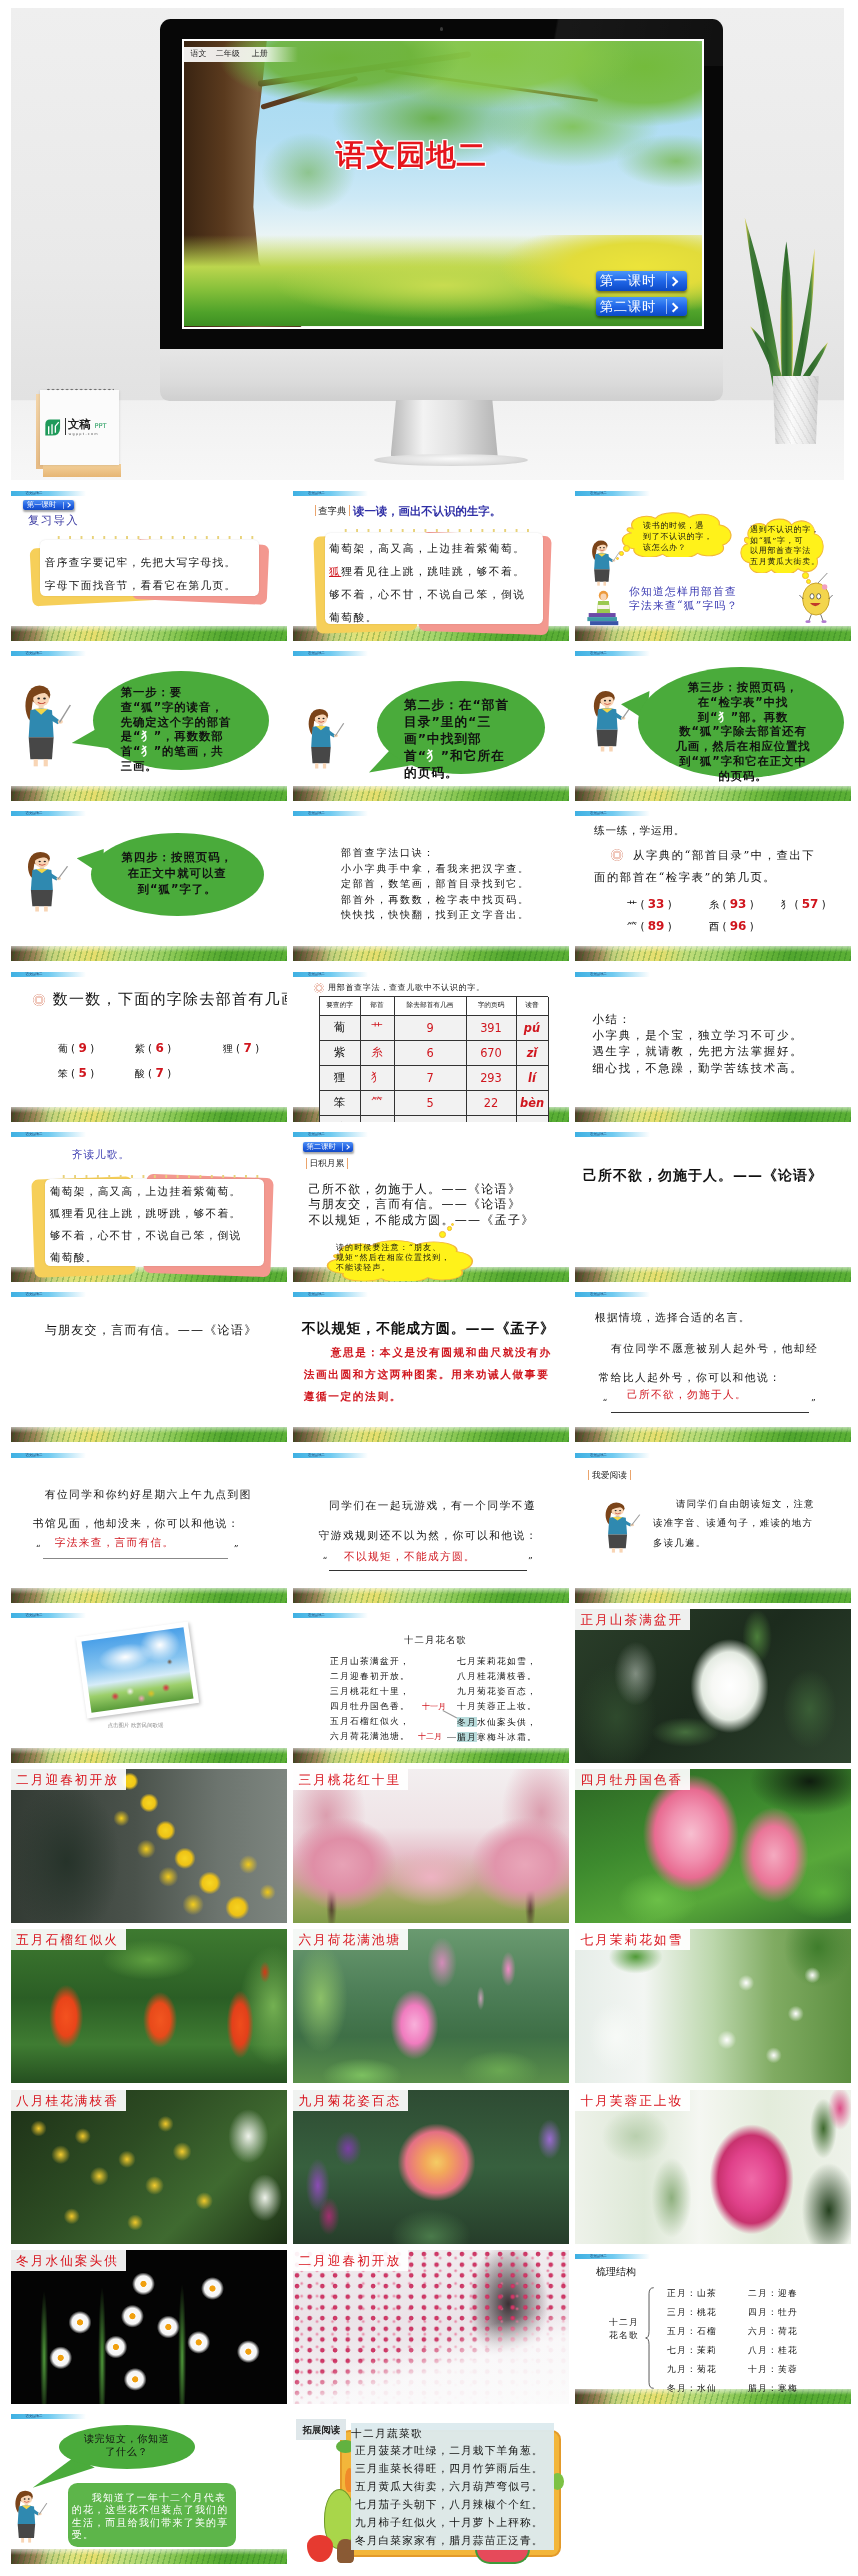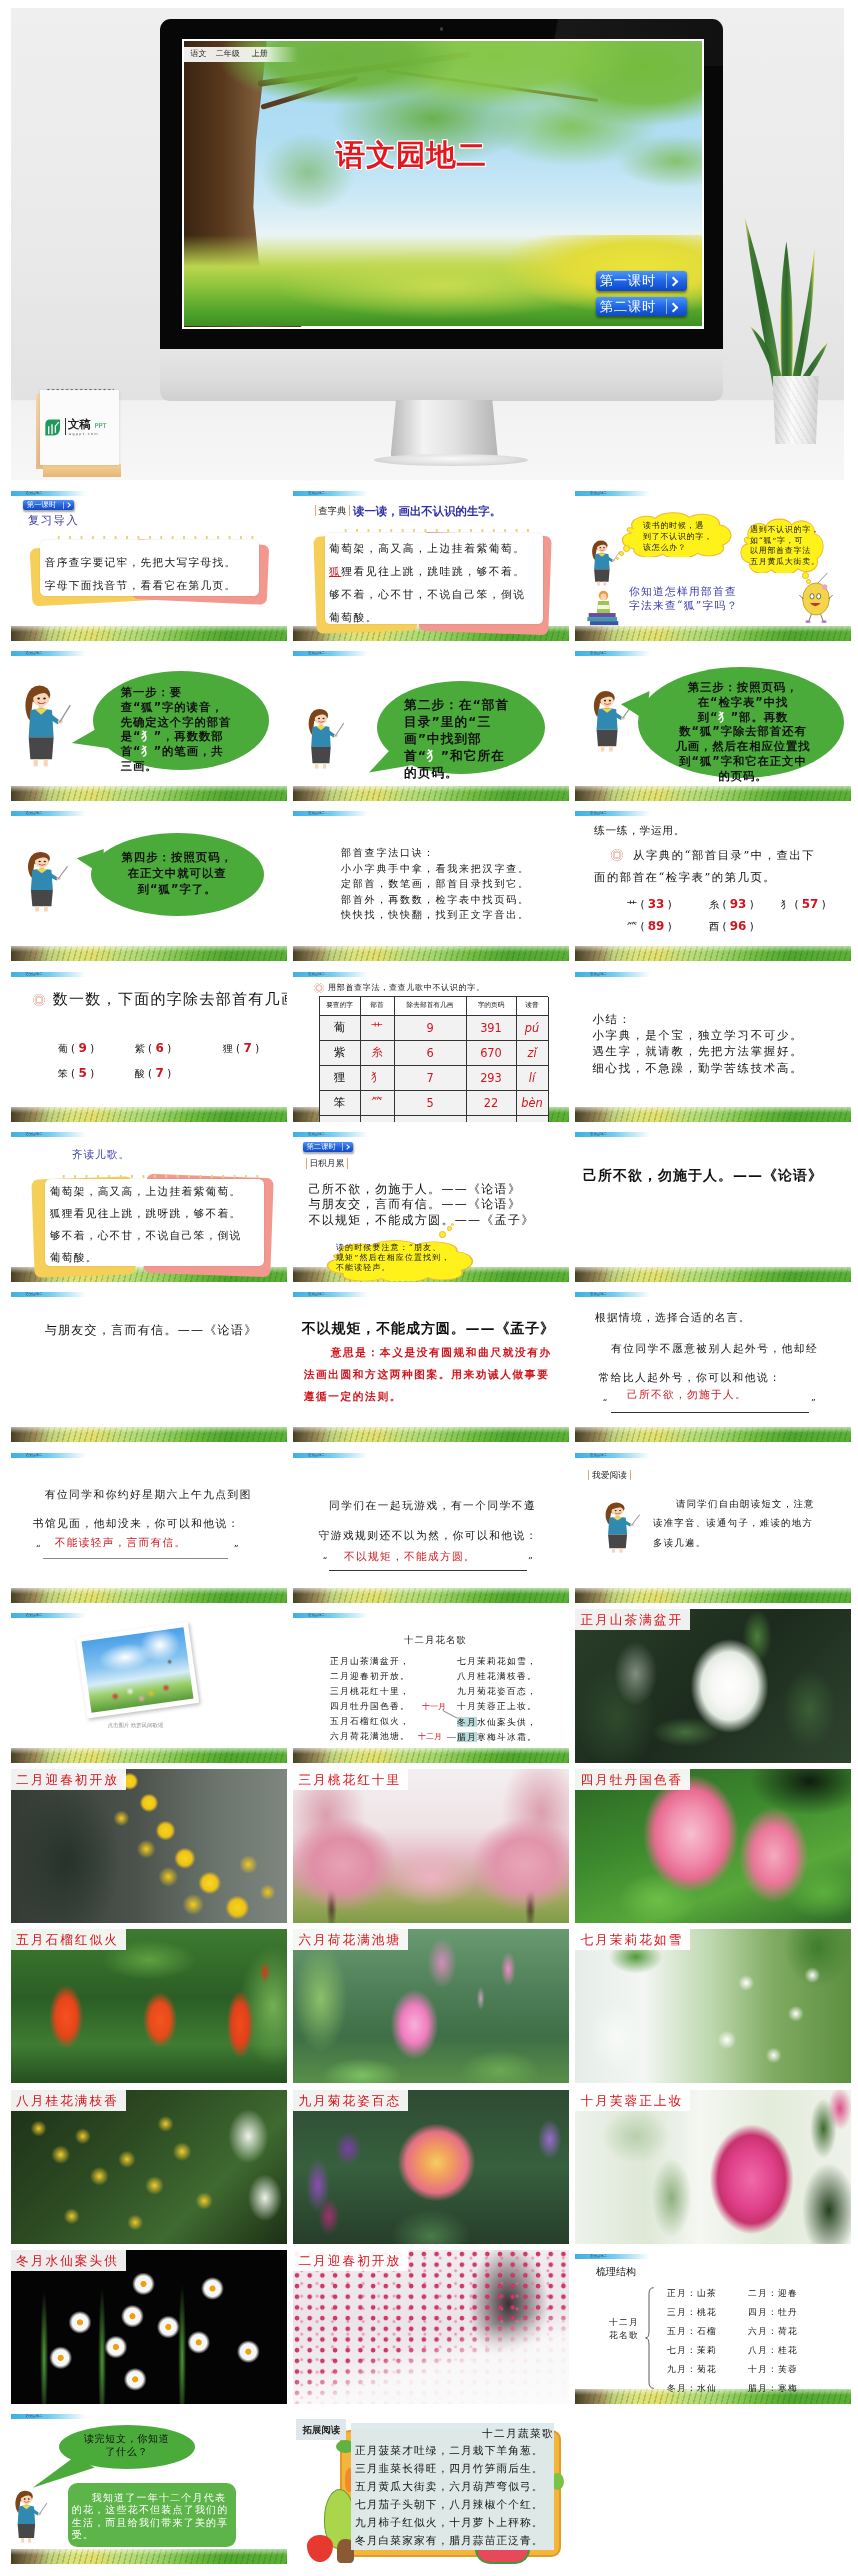--- a/index.html
+++ b/index.html
@@ -96,21 +96,21 @@
 .ans .p{margin:0 3.4px;font-size:10px}
 .ans .n{color:#d0161e;font-weight:bold;font-size:12px}
 .dot{border-radius:50%;background:#fff21a;border:0.7px solid #f2b63a}
 .tbh,.tbb{display:grid;grid-template-columns:41px 34px 72px 50px 32px}
 .tbh{border-top:1px solid #333;border-left:1px solid #333}
 .tbb{border-left:1px solid #333}
 .tbh > div,.tbb > div{border-right:1px solid #333;border-bottom:1px solid #333;display:flex;align-items:center;justify-content:center;white-space:nowrap}
 .tbh > div{height:19.4px;font-size:6.7px;background:#fff;font-family:"DejaVu Serif","Liberation Serif",serif}
 .tbb > div{height:25px;font-size:11.4px;background:#f2f2f2;color:#d0161e}
 .tbb > div:nth-of-type(5n+1){color:#111;font-family:"DejaVu Serif","Liberation Serif",serif}
-.tbb > div:nth-of-type(5n){font-weight:normal;font-style:italic}
+.tbb > div:nth-of-type(5n){font-weight:bold;font-style:italic}
 .pairs{display:grid;grid-template-columns:81px auto}
 
 
 .ph{left:0;top:0;width:276px;height:154px}
 .phlabel{left:0;top:0;width:115px;height:21px;padding-left:5.4px;background:rgba(255,255,255,.93);color:#d8121b;font-size:12.7px;line-height:21px;letter-spacing:2px;white-space:nowrap;z-index:3}
 .ph-camellia{background:
   radial-gradient(ellipse 39px 47px at 56% 50%,#fff 0,#f7f8f5 45%,#e4ebe2 72%,rgba(228,235,226,0) 100%),
   radial-gradient(ellipse 21.5px 32px at 22% 42%,rgba(205,215,205,.55) 0,rgba(205,215,205,0) 100%),
   radial-gradient(ellipse 14.8px 27px at 66% 18%,#4c7e3b 0,rgba(76,126,59,0) 100%),
   radial-gradient(ellipse 34px 14.8px at 40% 80%,#466f3e 0,rgba(70,111,62,0) 100%),
@@ -644,21 +644,21 @@
   <div class="serif" style="left:27.5px;top:109px;font-size:9.4px;line-height:12px">“</div>
   <div class="serif" style="left:236px;top:109px;font-size:9.4px;line-height:12px">”</div>
   <div style="left:36px;top:124px;width:198px;height:1px;background:#333"></div>
 </div>
 
 <div class="s" style="left:10.7px;top:1449px">
   <div class="grass"></div>
   <div class="lbl">语文园地二</div>
   <div class="serif nw" style="left:34px;top:39px;font-size:10.7px;line-height:13.4px;letter-spacing:1.5px">有位同学和你约好星期六上午九点到图</div>
   <div class="serif nw" style="left:22px;top:68px;font-size:10.7px;line-height:13.4px;letter-spacing:1.5px">书馆见面，他却没来，你可以和他说：</div>
-  <div class="serif nw red" style="left:44px;top:87px;font-size:10.7px;line-height:13.4px;letter-spacing:1.3px">不能读轻声，言而有信。</div>
+  <div class="serif nw red" style="left:44px;top:87px;font-size:10.7px;line-height:13.4px;letter-spacing:1.3px">字法来查，言而有信。</div>
   <div class="serif" style="left:25px;top:94px;font-size:9.4px;line-height:12px">“</div>
   <div class="serif" style="left:223px;top:94px;font-size:9.4px;line-height:12px">”</div>
   <div style="left:32px;top:109px;width:185px;height:1.3px;background:#888"></div>
 </div>
 
 <div class="s" style="left:293px;top:1449px">
   <div class="grass"></div>
   <div class="lbl">语文园地二</div>
   <div class="serif nw" style="left:36px;top:50px;font-size:10.7px;line-height:13.4px;letter-spacing:1.5px">同学们在一起玩游戏，有一个同学不遵</div>
   <div class="serif nw" style="left:25.5px;top:80px;font-size:10.7px;line-height:13.4px;letter-spacing:1.5px">守游戏规则还不以为然，你可以和他说：</div>
@@ -817,21 +817,21 @@
   <div style="left:47px;top:20px;width:221px;height:127px;border-radius:9.4px;background:#f3b63a;border:2px solid #e39a2a"></div>
   <div style="left:43px;top:29.5px;width:19px;height:13.4px;border-radius:50%;background:#62b240"></div>
   <div style="left:52px;top:58px;width:9.4px;height:24px;border-radius:50% 50% 40% 40%;background:#f08a2a"></div>
   <div style="left:258px;top:63px;width:13.4px;height:17.4px;border-radius:50%;background:#7cc244"></div>
   <div style="left:31px;top:79px;width:31px;height:60px;border-radius:50% 50% 45% 45%;background:#a9d64a;border:1.3px solid #6e9a2a"></div>
   <div style="left:44px;top:129px;width:17.4px;height:24px;border-radius:40% 40% 20% 20%;background:#8a5a34"></div>
   <div style="left:14px;top:125px;width:25.5px;height:27px;border-radius:50% 50% 50% 50%/40% 40% 60% 60%;background:#e63a30"></div>
   <div style="left:182px;top:139px;width:55px;height:14.8px;border-radius:0 0 27px 27px;background:#e64a5a;border:2.7px solid #3f9a3a;border-top:none"></div>
   <div class="nw" style="left:3.4px;top:8.7px;width:50px;height:21px;background:#dfe7ea;font-size:9.4px;line-height:21px;font-weight:bold;text-align:center;color:#222">拓展阅读</div>
   <div style="left:58px;top:12.7px;width:203px;height:127px;background:rgba(220,234,238,.96)"></div>
-  <div class="serif nw" style="left:58px;top:18px;width:203px;text-align:right;font-size:10.7px;line-height:12px;letter-spacing:1.3px">十二月蔬菜歌</div>
+  <div class="serif nw" style="left:58px;top:18px;width:203px;text-align:left;font-size:10.7px;line-height:12px;letter-spacing:1.3px">十二月蔬菜歌</div>
   <div class="serif" style="left:62px;top:32px;font-size:10.7px;line-height:18px;letter-spacing:1.1px">
       <div class="nw">正月菠菜才吐绿，二月栽下羊角葱。</div>
       <div class="nw">三月韭菜长得旺，四月竹笋雨后生。</div>
       <div class="nw">五月黄瓜大街卖，六月葫芦弯似弓。</div>
       <div class="nw">七月茄子头朝下，八月辣椒个个红。</div>
       <div class="nw">九月柿子红似火，十月萝卜上秤称。</div>
       <div class="nw">冬月白菜家家有，腊月蒜苗正泛青。</div>
     </div>
 </div>
 

